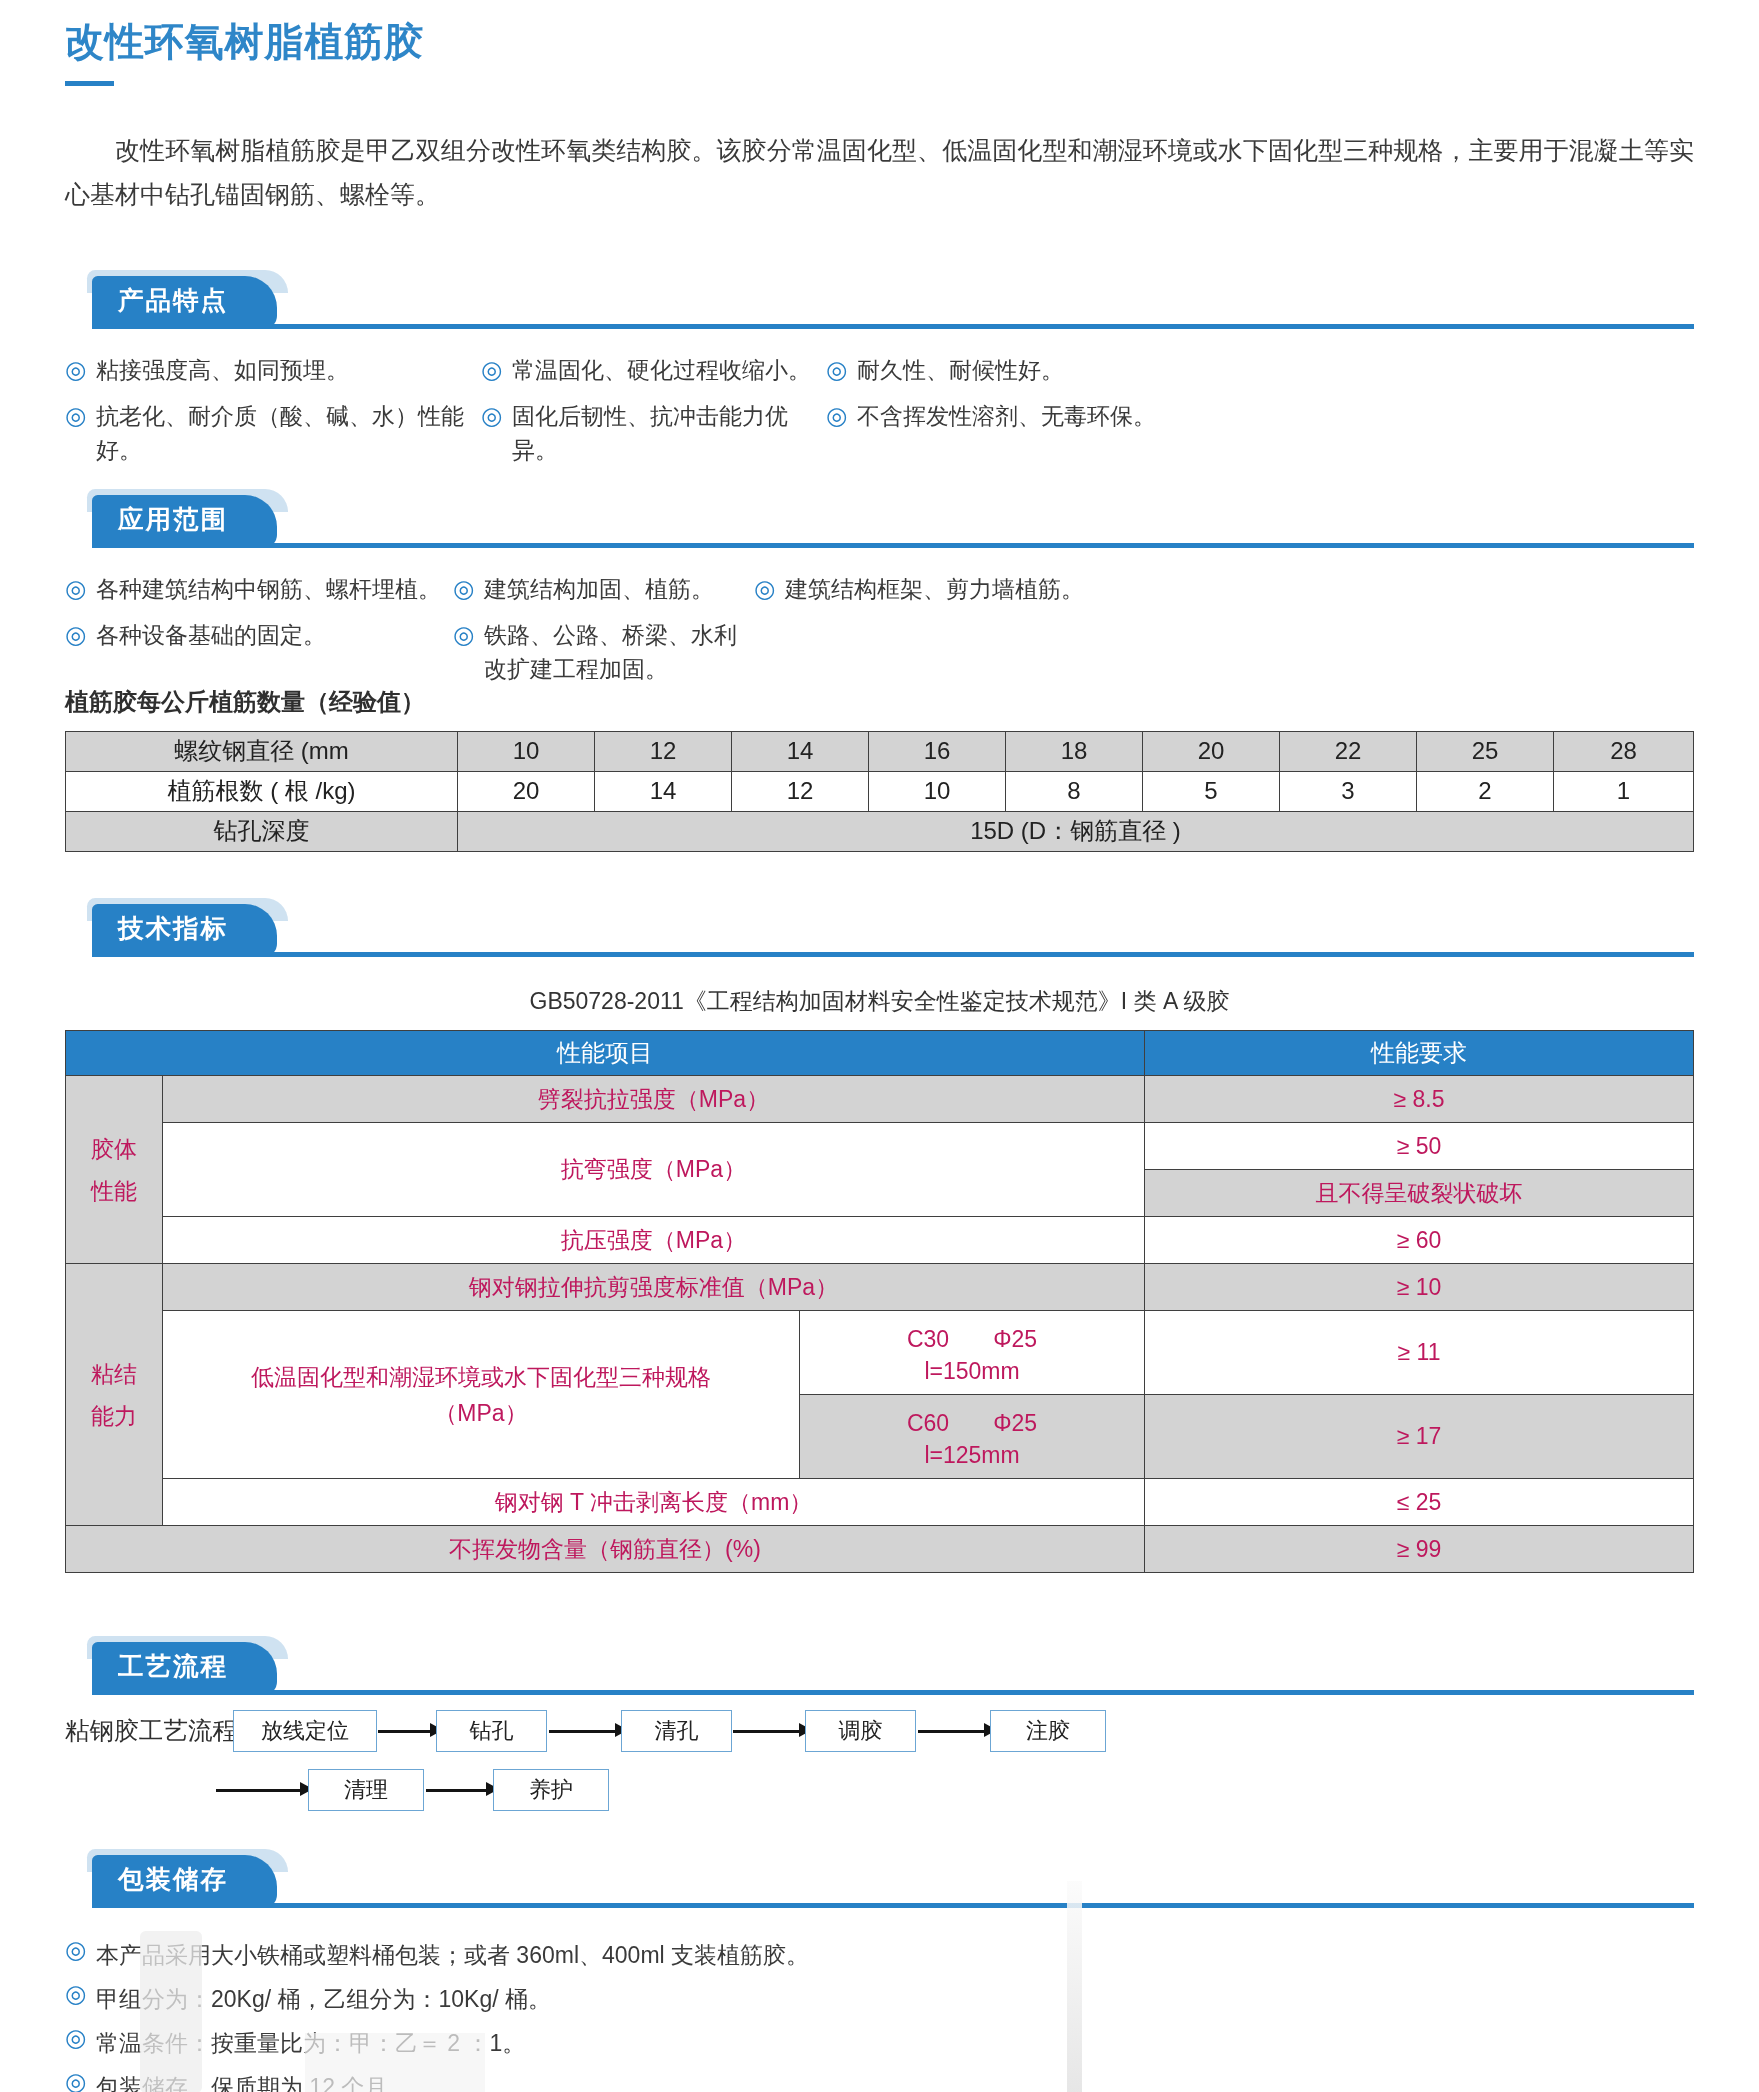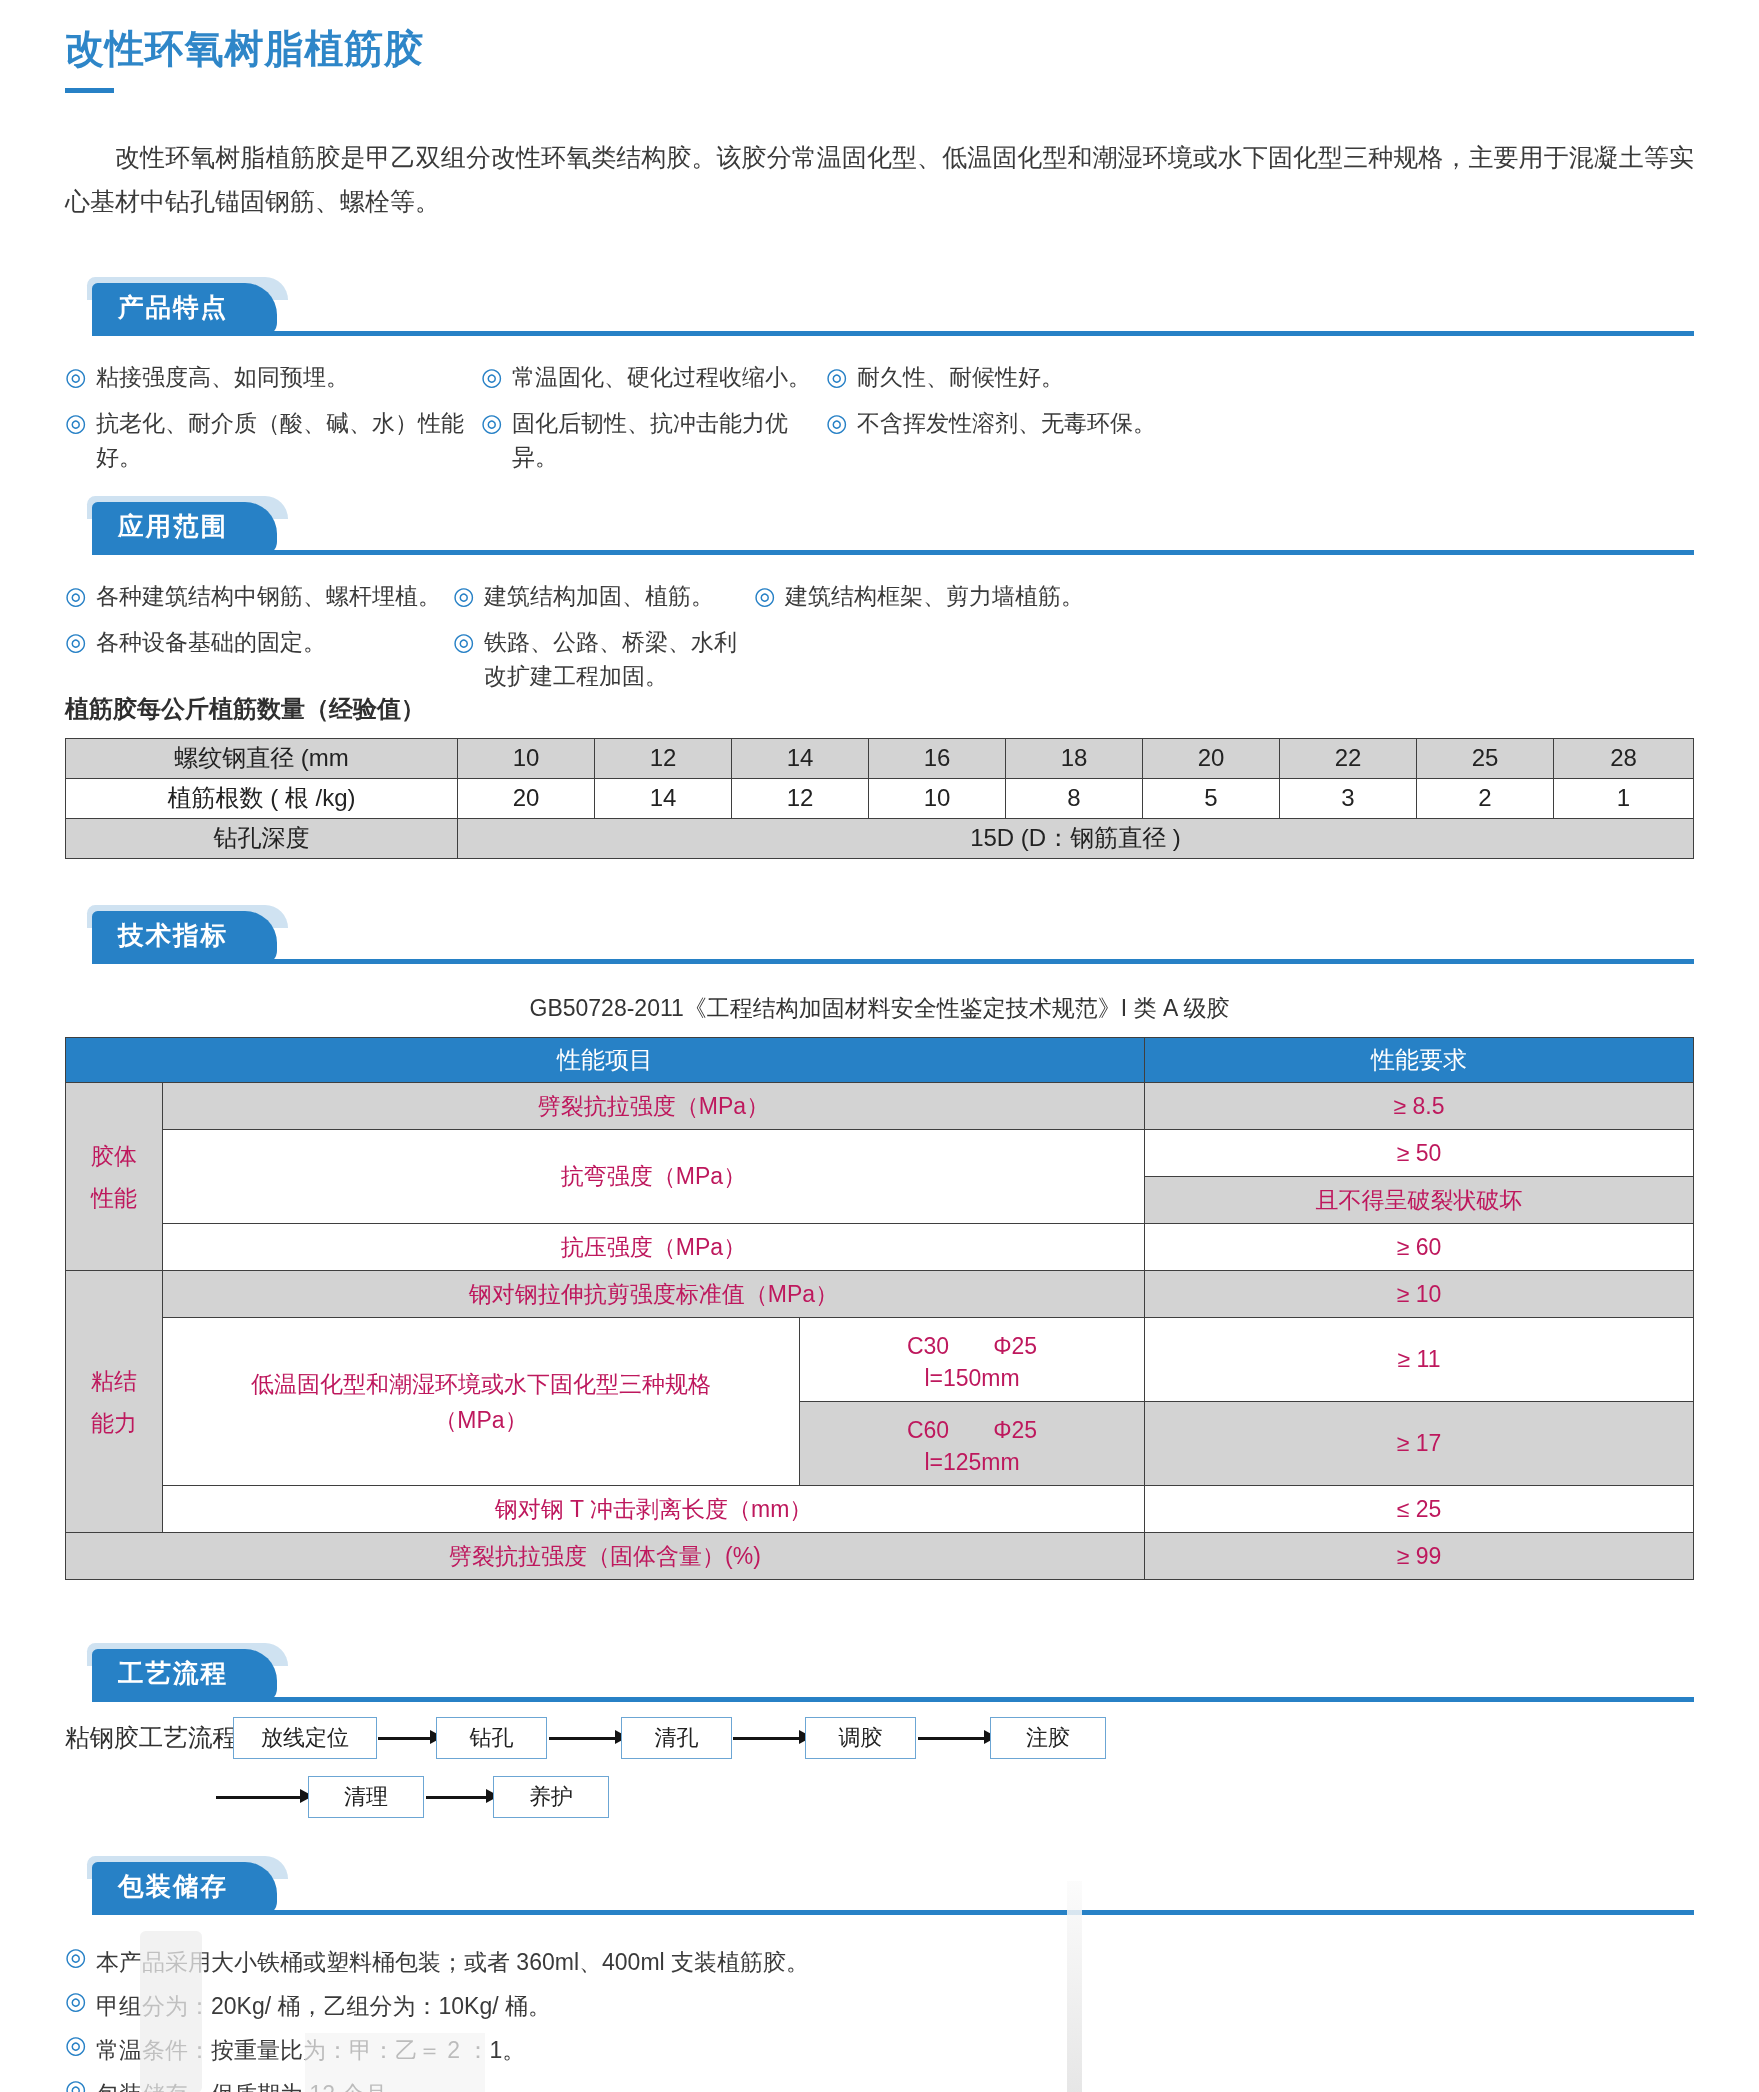--- a/index.html
+++ b/index.html
@@ -6,21 +6,21 @@
   body{
     width:1759px;height:2092px;position:relative;overflow:hidden;
     background:#ffffff;
     font-family:"Liberation Sans","DejaVu Sans",sans-serif;
     color:#3a3a3a;
   }
   .content{width:1629px;margin:0 65px;position:relative;}
 
   
   .page-title{
-    padding-top:26px;font-size:39px;line-height:45px;font-weight:bold;
+    padding-top:19px;font-size:39px;line-height:45px;font-weight:bold;
     color:#2e86c8;letter-spacing:0.9px;
   }
   .title-dash{margin-top:17px;width:49px;height:4.7px;background:#2781c6;}
   .intro{
     margin-top:42px;font-size:25px;line-height:44px;color:#3a3a3a;
     text-indent:2em;text-align:justify;
   }
 
   
   .section-head{position:relative;height:54px;}
@@ -295,21 +295,21 @@
           </div>
           <div class="specline2">l=125mm</div>
         </td>
         <td class="g">≥ 17</td>
       </tr>
       <tr class="r49">
         <td colspan="2" class="w">钢对钢 T 冲击剥离长度（mm）</td>
         <td class="w">≤ 25</td>
       </tr>
       <tr class="r49">
-        <td colspan="3" class="g">劈裂抗拉强度（固体含量）(%)</td>
+        <td colspan="3" class="g">不挥发物含量（钢筋直径）(%)</td>
         <td class="g">≥ 99</td>
       </tr>
     </tbody>
   </table>
 
   <div class="section-head mt-s4">
     <div class="sh-rule"></div>
     <div class="sh-halo"></div>
     <div class="sh-badge">工艺流程</div>
   </div>

